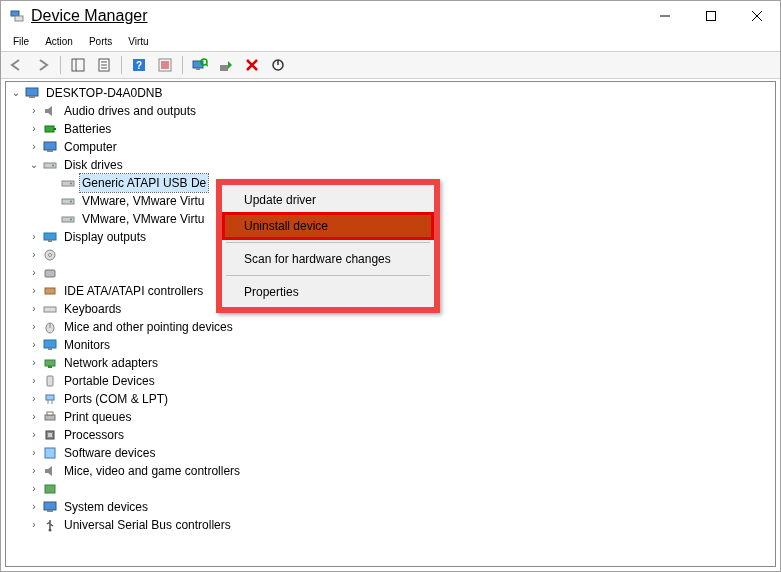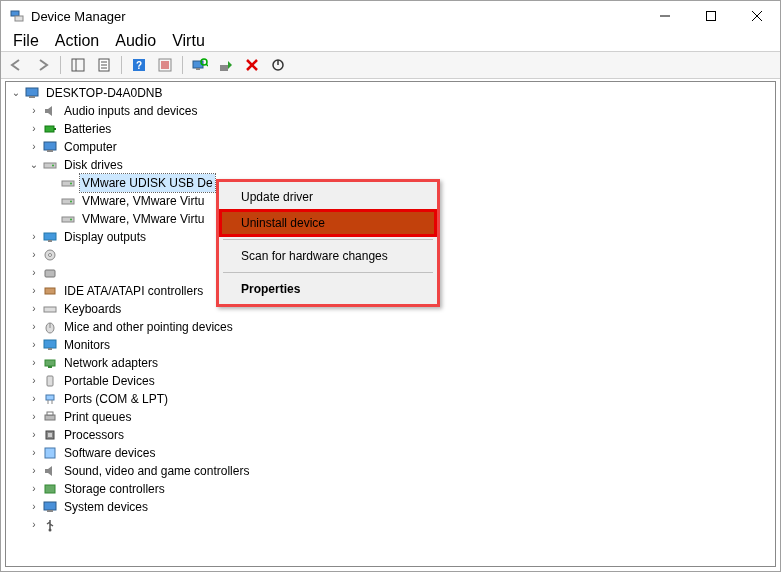--- a/index.html
+++ b/index.html
@@ -1,40 +1,40 @@
 <!DOCTYPE html>
 <html><head>
 <meta charset="utf-8">
 <style>
   * { box-sizing: border-box; font-family: "Segoe UI", Tahoma, sans-serif; }
   body { margin: 0; background: #fff; }
   .window { width: 781px; height: 572px; border: 1px solid #a0a0a0; display: flex; flex-direction: column; background: #fff; position: relative; }
   .titlebar { height: 30px; display: flex; align-items: center; padding: 0 0 0 8px; background: #fff; }
   .titlebar-icon { width: 16px; height: 16px; margin-right: 6px; }
-  .titlebar-text { font-size: 13px; flex: 1; }
+  .titlebar-text { font-size: 16px; flex: 1; text-decoration: underline; }
   .titlebar-btns { display: flex; height: 100%; }
   .titlebar-btn { width: 46px; display: flex; align-items: center; justify-content: center; }
-  .menubar { height: 20px; display: flex; align-items: center; padding: 0 4px; font-size: 16px; gap: 0; }
+  .menubar { height: 20px; display: flex; align-items: center; padding: 0 4px; font-size: 10px; gap: 0; }
   .menubar-item { padding: 2px 8px; }
   .toolbar { height: 28px; border-top: 1px solid #d0d0d0; border-bottom: 1px solid #d0d0d0; display: flex; align-items: center; padding: 0 4px; background: #f6f6f6; gap: 2px; }
   .toolbar-btn { width: 24px; height: 24px; display: flex; align-items: center; justify-content: center; border: 1px solid transparent; }
   .toolbar-sep { width: 1px; height: 18px; background: #c0c0c0; margin: 0 3px; }
   .content { flex: 1; border: 1px solid #888; margin: 2px 4px 4px 4px; overflow: auto; background: #fff; padding: 2px 0; }
   .statusbar { height: 22px; border-top: 1px solid #d0d0d0; font-size: 11px; padding: 3px 6px; color: #222; }
   .tree { font-size: 12px; line-height: 18px; }
   .tree-row { display: flex; align-items: center; height: 18px; white-space: nowrap; }
   .tree-row.selected .node-label { background: #cde8ff; outline: 1px dotted #666; }
   .expander { width: 16px; height: 16px; display: flex; align-items: center; justify-content: center; color: #555; font-size: 10px; }
   .expander.none { visibility: hidden; }
   .node-icon { width: 16px; height: 16px; margin-right: 4px; display: flex; align-items: center; justify-content: center; flex-shrink: 0; }
   .node-label { padding: 0 2px; }
-  .ctx-menu { position: absolute; left: 215px; top: 178px; width: 224px; background: #f0f0f0; border: 3px solid #ef4444; box-shadow: 2px 2px 4px rgba(0,0,0,0.3); font-size: 12px; padding: 2px; }
+  .ctx-menu { position: absolute; left: 215px; top: 178px; width: 224px; background: #f0f0f0; border: 6px solid #ef4444; box-shadow: 2px 2px 4px rgba(0,0,0,0.3); font-size: 12px; padding: 2px; }
   .ctx-item { padding: 6px 20px; background: #f0f0f0; }
   .ctx-item.hover { background: #c2410c; position: relative; }
-  .ctx-item.bold { font-weight: 700; }
+  .ctx-item.bold { font-weight: 400; }
   .ctx-sep { height: 1px; background: #c0c0c0; margin: 3px 2px; }
   .red-outline { position: absolute; border: 3px solid #e60000; pointer-events: none; left: -2px; right: -2px; top: -1px; bottom: -1px; }
   svg { display: block; }
 </style>
 </head>
 <body>
 
 <div class="window">
 
   <div class="titlebar">
@@ -61,21 +61,21 @@
             <line x1="0" y1="0" x2="10" y2="10" stroke="#000"></line>
             <line x1="10" y1="0" x2="0" y2="10" stroke="#000"></line>
           </svg>
         </div>
     </div>
   </div>
 
   <div class="menubar">
     <div class="menubar-item">File</div>
     <div class="menubar-item">Action</div>
-    <div class="menubar-item">Audio</div>
+    <div class="menubar-item">Ports</div>
     <div class="menubar-item">Virtu</div>
   </div>
 
   <div class="toolbar">
     <div class="toolbar-btn">
         <svg width="16" height="12">
           <path d="M10 1 L3 6 L10 11" fill="none" stroke="#888" stroke-width="2"></path>
         </svg>
       </div>
     <div class="toolbar-btn">
@@ -154,21 +154,21 @@
         <span class="node-label">DESKTOP-D4A0DNB</span>
       </div>
 
       <div class="tree-row" style="padding-left:20px">
           <span class="expander">›</span>
           <span class="node-icon">
             <svg width="14" height="14">
               <path d="M2 5 L5 5 L9 2 L9 12 L5 9 L2 9 Z" fill="#888"></path>
             </svg>
           </span>
-          <span class="node-label">Audio inputs and devices</span>
+          <span class="node-label">Audio drives and outputs</span>
         </div>
 
       <div class="tree-row" style="padding-left:20px">
           <span class="expander">›</span>
           <span class="node-icon">
             <svg width="14" height="14">
               <rect x="2" y="4" width="9" height="6" fill="#3a3" stroke="#171"></rect>
               <rect x="11" y="6" width="2" height="2" fill="#171"></rect>
             </svg>
           </span>
@@ -198,21 +198,21 @@
         </div>
 
       <div class="tree-row selected" style="padding-left:38px">
           <span class="expander none"></span>
           <span class="node-icon">
             <svg width="14" height="14">
               <rect x="1" y="5" width="12" height="5" fill="#ccc" stroke="#888"></rect>
               <circle cx="10" cy="7.5" r="1" fill="#3a3"></circle>
             </svg>
           </span>
-          <span class="node-label">VMware UDISK USB De</span>
+          <span class="node-label">Generic ATAPI USB De</span>
         </div>
 
       <div class="tree-row" style="padding-left:38px">
           <span class="expander none"></span>
           <span class="node-icon">
             <svg width="14" height="14">
               <rect x="1" y="5" width="12" height="5" fill="#ccc" stroke="#888"></rect>
               <circle cx="10" cy="7.5" r="1" fill="#3a3"></circle>
             </svg>
           </span>
@@ -369,31 +369,30 @@
           <span class="node-label">Software devices</span>
         </div>
 
       <div class="tree-row" style="padding-left:20px">
           <span class="expander">›</span>
           <span class="node-icon">
             <svg width="14" height="14">
               <path d="M2 5 L5 5 L9 2 L9 12 L5 9 L2 9 Z" fill="#888"></path>
             </svg>
           </span>
-          <span class="node-label">Sound, video and game controllers</span>
+          <span class="node-label">Mice, video and game controllers</span>
         </div>
 
       <div class="tree-row" style="padding-left:20px">
           <span class="expander">›</span>
           <span class="node-icon">
             <svg width="14" height="14">
               <rect x="2" y="3" width="10" height="8" fill="#6a6" stroke="#383"></rect>
             </svg>
           </span>
-          <span class="node-label">Storage controllers</span>
         </div>
 
       <div class="tree-row" style="padding-left:20px">
           <span class="expander">›</span>
           <span class="node-icon">
             <svg width="14" height="14">
               <rect x="1" y="2" width="12" height="8" fill="#4a90d9" stroke="#2a5a8a"></rect>
               <rect x="4" y="10" width="6" height="2" fill="#888"></rect>
             </svg>
           </span>
@@ -401,20 +400,21 @@
         </div>
 
       <div class="tree-row" style="padding-left:20px">
           <span class="expander">›</span>
           <span class="node-icon">
             <svg width="14" height="14">
               <path d="M7 2 L7 12 M7 4 L4 6 M7 6 L10 8" fill="none" stroke="#555" stroke-width="1.5"></path>
               <circle cx="7" cy="12" r="1.5" fill="#555"></circle>
             </svg>
           </span>
+          <span class="node-label">Universal Serial Bus controllers</span>
         </div>
 
     </div>
   </div>
 
 
   <div class="ctx-menu">
     <div class="ctx-item">Update driver</div>
     <div class="ctx-item hover">
       <span>Uninstall device</span>

